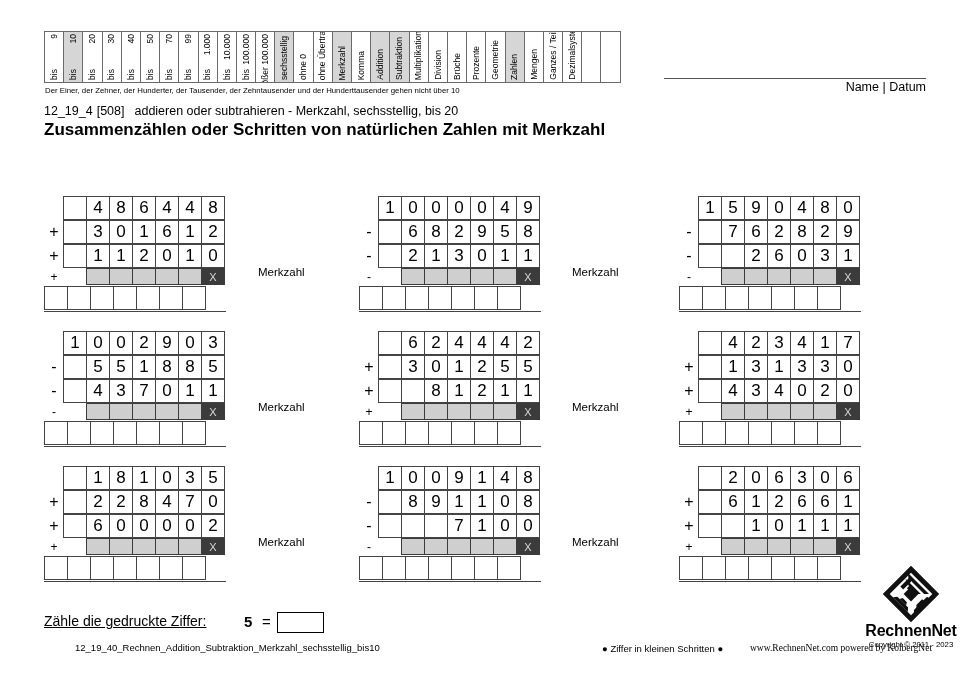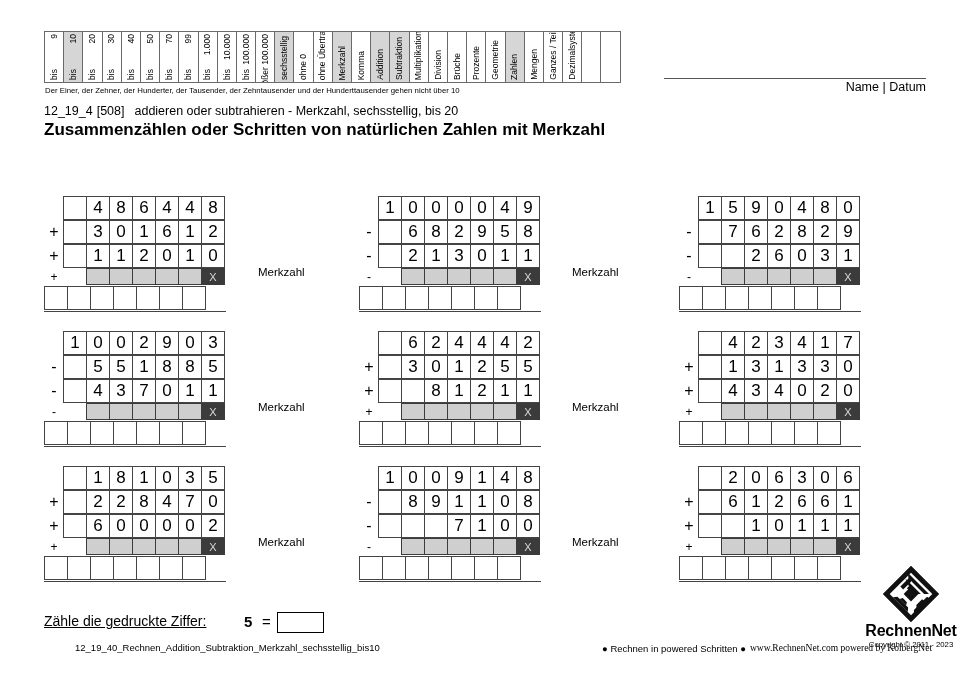--- a/index.html
+++ b/index.html
@@ -843,21 +843,21 @@
       <div class="baseline" style="width: 182px;"></div>
     </div>
   </div>
 
 <div id="count-q">Zähle die gedruckte Ziffer:</div>
 <div id="count-digit">5</div>
 <div id="count-eq">=</div>
 <div id="count-box"></div>
 
 <div id="footer-file">12_19_40_Rechnen_Addition_Subtraktion_Merkzahl_sechsstellig_bis10</div>
-<div id="footer-slogan">● Rechnen in powered Schritten ●</div>
+<div id="footer-slogan">● Ziffer in kleinen Schritten ●</div>
 <div id="footer-url">www.RechnenNet.com powered by KolbergNet</div>
 
 <div id="logo-wrap">
   <svg id="logo-mark" viewBox="0 0 100 100">
     <g transform="translate(50,50) rotate(45)">
       <rect x="-34" y="-34" width="68" height="68" fill="#ffffff" stroke="#111" stroke-width="1"></rect>
       <g fill="#111">
         <polygon points="-34,-34 34,-34 26,-26 -26,-26"></polygon>
         <polygon points="34,-34 34,34 26,26 26,-26"></polygon>
         <polygon points="-30,-22 22,-22 16,-16 -22,-16"></polygon>

